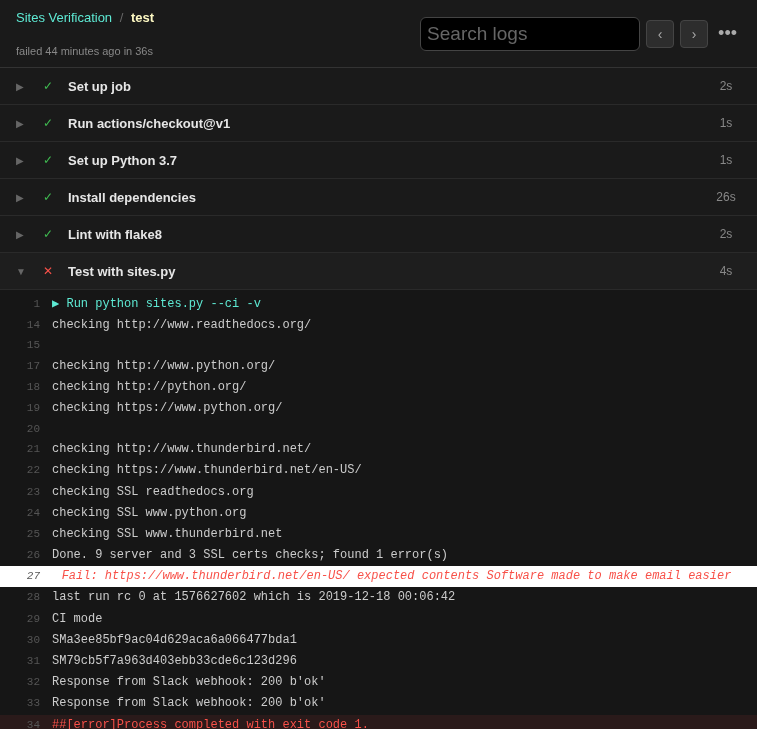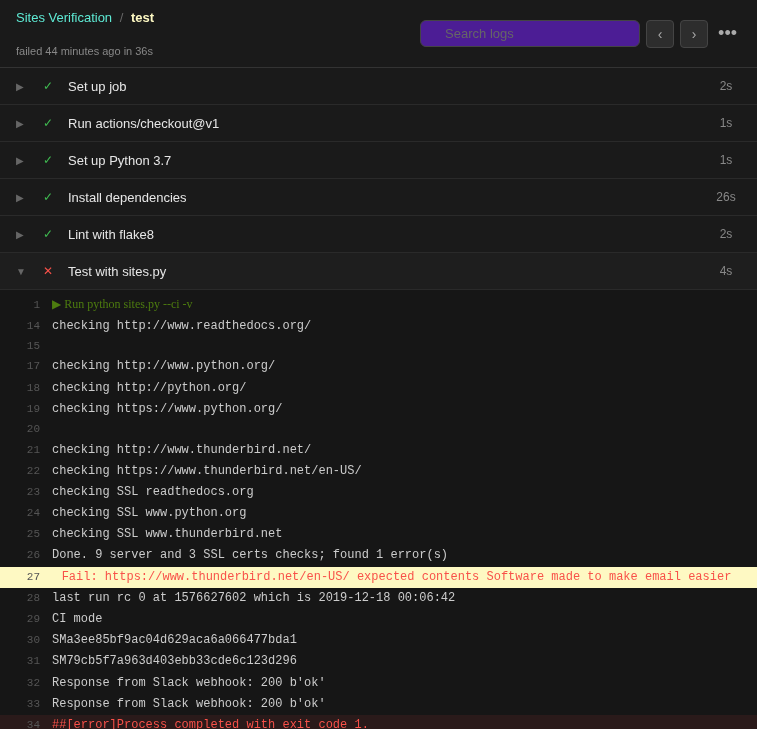--- a/index.html
+++ b/index.html
@@ -41,26 +41,26 @@
       font-size: 11px;
       color: #888;
       margin-top: 20px;
     }
     .header-right {
       display: flex;
       align-items: center;
       gap: 6px;
     }
     .search-box {
-      background: #4c1d95;
+      background: #000000;
       border: 1px solid #444;
       border-radius: 6px;
-      padding: 5px 24px;
+      padding: 5px 6px;
       color: #aaa;
-      font-size: 13px;
+      font-size: 19px;
       width: 220px;
       outline: none;
     }
     .search-box::placeholder { color: #666; }
     .nav-btn {
       background: #2d2d2d;
       border: 1px solid #444;
       border-radius: 4px;
       color: #aaa;
       width: 28px;
@@ -111,21 +111,21 @@
       font-size: 12px;
     }
     .status-success {
       color: #3fb950;
     }
     .status-fail {
       color: #f85149;
     }
     .job-label {
       flex: 1;
-      font-weight: 400;
+      font-weight: 700;
       color: #e6e6e6;
     }
     .job-duration {
       color: #888;
       font-size: 12px;
       min-width: 30px;
       text-align: center;
     }
     .log-area {
       background: #161616;
@@ -154,22 +154,21 @@
       flex: 1;
     }
     .line-content.error-line {
       color: #f85149;
     }
     .line-content.fail-line {
       color: #f85149;
       text-align: center;
     }
     .line-run {
-      color: #4d7c0f;
-      font-family: Liberation Serif, serif;
+      color: #5eead4;
     }
   </style>
 </head>
 <body>
 
 <div>
 
   <div class="header">
     <div class="header-left">
       <div class="breadcrumb">
@@ -275,21 +274,21 @@
         <span class="line-content">checking SSL www.python.org</span>
       </div>
       <div class="log-line">
         <span class="line-num">25</span>
         <span class="line-content">checking SSL www.thunderbird.net</span>
       </div>
       <div class="log-line">
         <span class="line-num">26</span>
         <span class="line-content">Done. 9 server and 3 SSL certs checks; found 1 error(s)</span>
       </div>
-      <div class="log-line" style="background:#fef9c3;">
+      <div class="log-line" style="background:#ffffff;font-style:italic;">
         <span class="line-num">27</span>
         <span class="line-content fail-line" style="color:#f85149;">Fail: https://www.thunderbird.net/en-US/ expected contents Software made to make email easier</span>
       </div>
       <div class="log-line">
         <span class="line-num">28</span>
         <span class="line-content">last run rc 0 at 1576627602 which is 2019-12-18 00:06:42</span>
       </div>
       <div class="log-line">
         <span class="line-num">29</span>
         <span class="line-content">CI mode</span>

